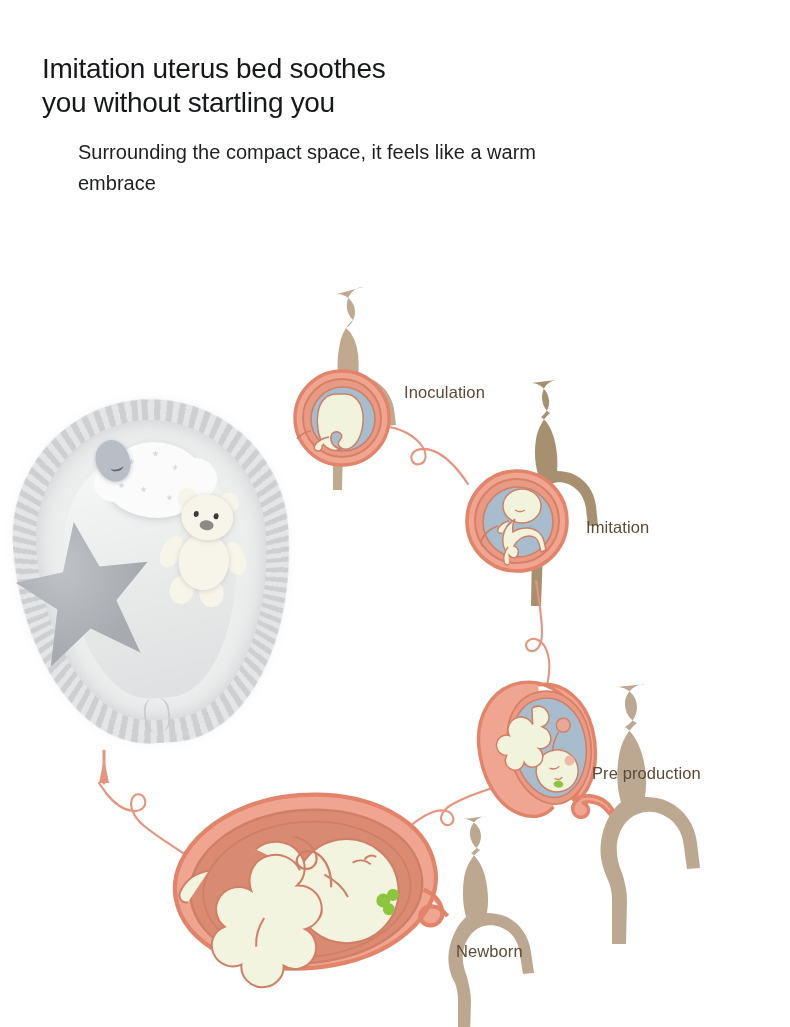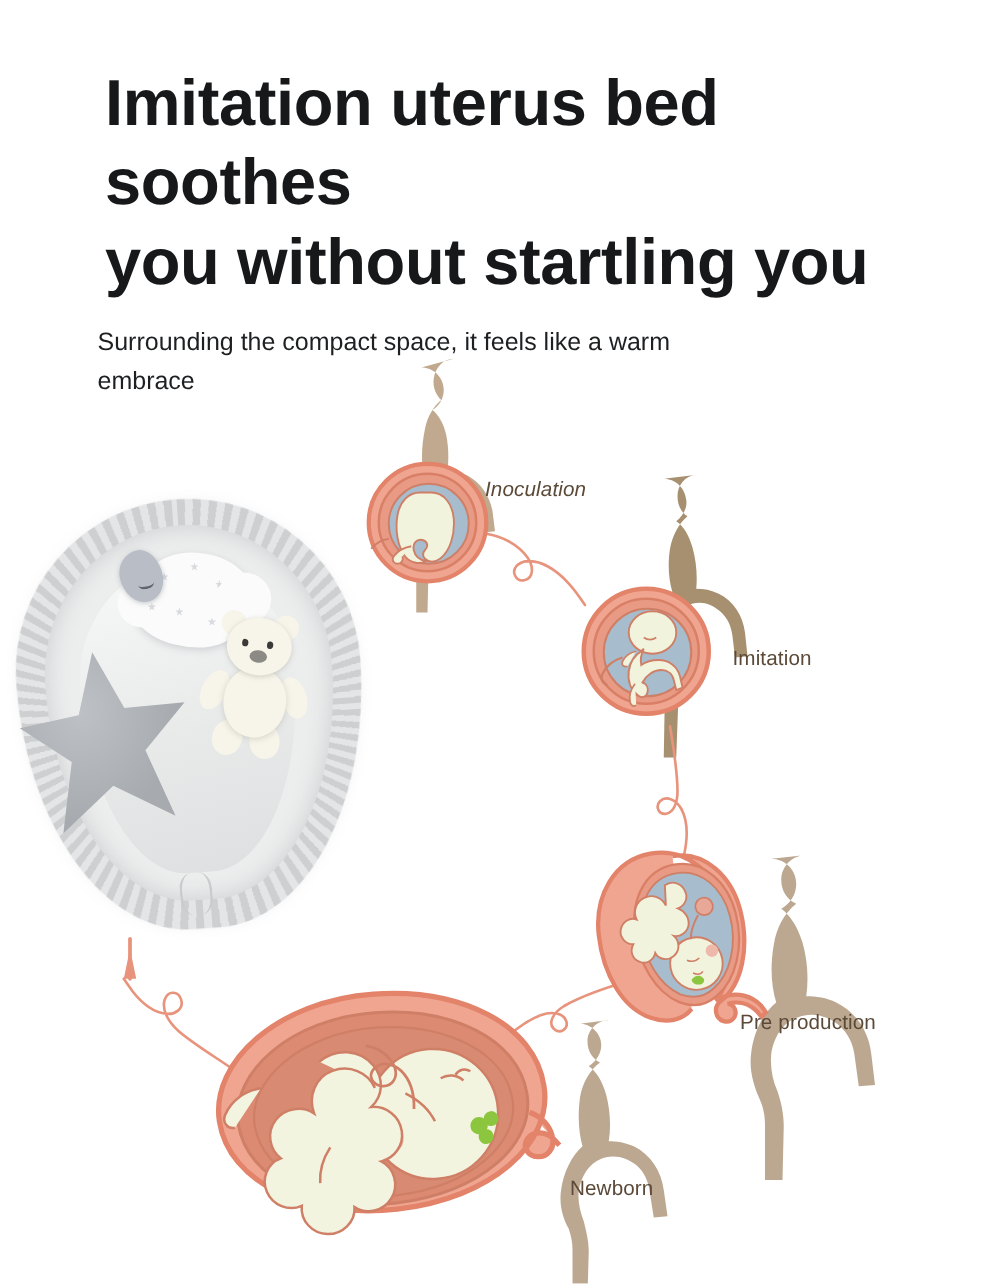--- a/index.html
+++ b/index.html
@@ -23,27 +23,26 @@
 
   
   #text-block {
     position: absolute;
     left: 42px;
     top: 52px;
     width: 660px;
   }
 
   #headline {
-    font-size: 52px;
+    font-size: 28px;
     line-height: 1.22;
-    font-weight: 700;
+    font-weight: 400;
     color: #16181a;
     letter-spacing: -0.3px;
     white-space: pre-line;
-    margin-left: 42px;
   }
 
   #subheadline {
     margin-top: 17px;
     font-size: 20px;
     line-height: 1.55;
     font-weight: 400;
     color: #1d1f21;
     width: 575px;
     white-space: pre-line;
@@ -61,23 +60,23 @@
   }
 
   
   .stage-label {
     position: absolute;
     font-size: 16.5px;
     color: #5b4a38;
     white-space: nowrap;
     letter-spacing: 0.1px;
   }
-  #label-inoculation    { left: 388px; top: 383px; font-style: italic; }
+  #label-inoculation    { left: 404px; top: 383px; }
   #label-quickening     { left: 586px; top: 518px; }
-  #label-preproduction  { left: 592px; top: 809px; }
+  #label-preproduction  { left: 592px; top: 764px; }
   #label-newborn        { left: 456px; top: 942px; }
 
   
   #product-photo {
     position: absolute;
     left: 8px;
     top: 398px;
     width: 296px;
     height: 362px;
   }

